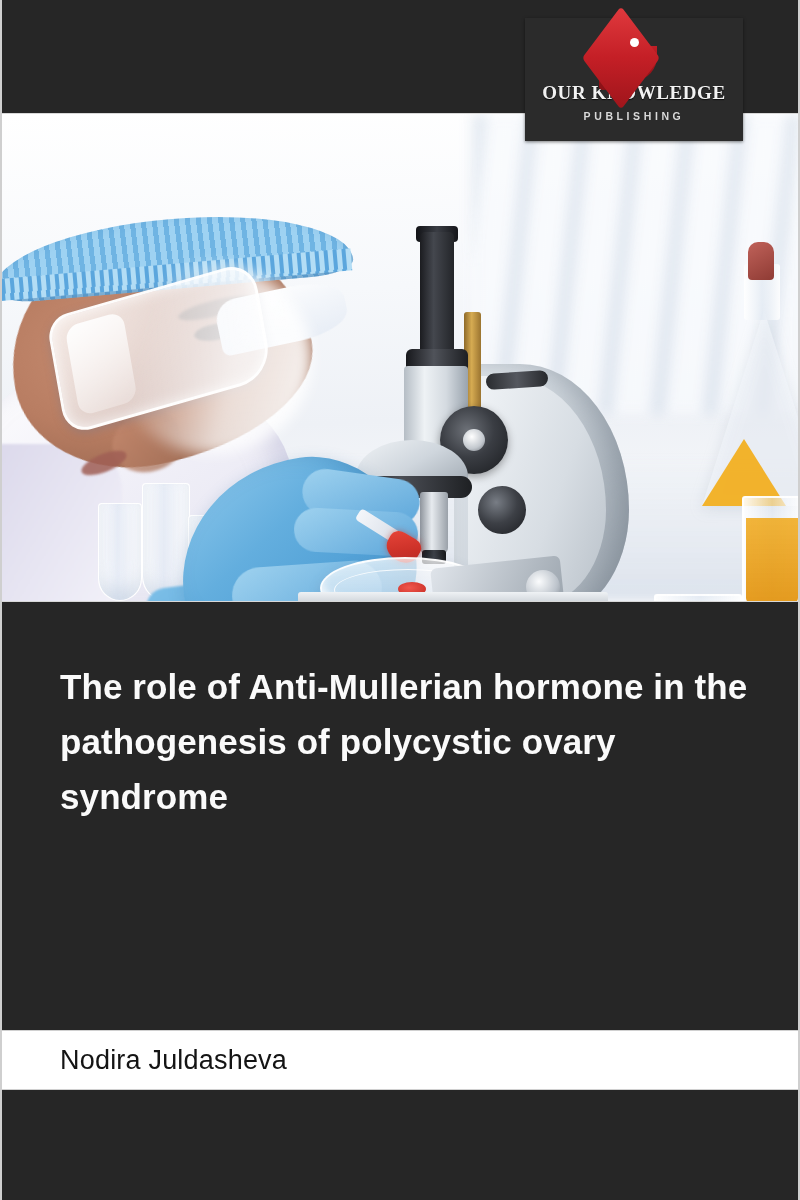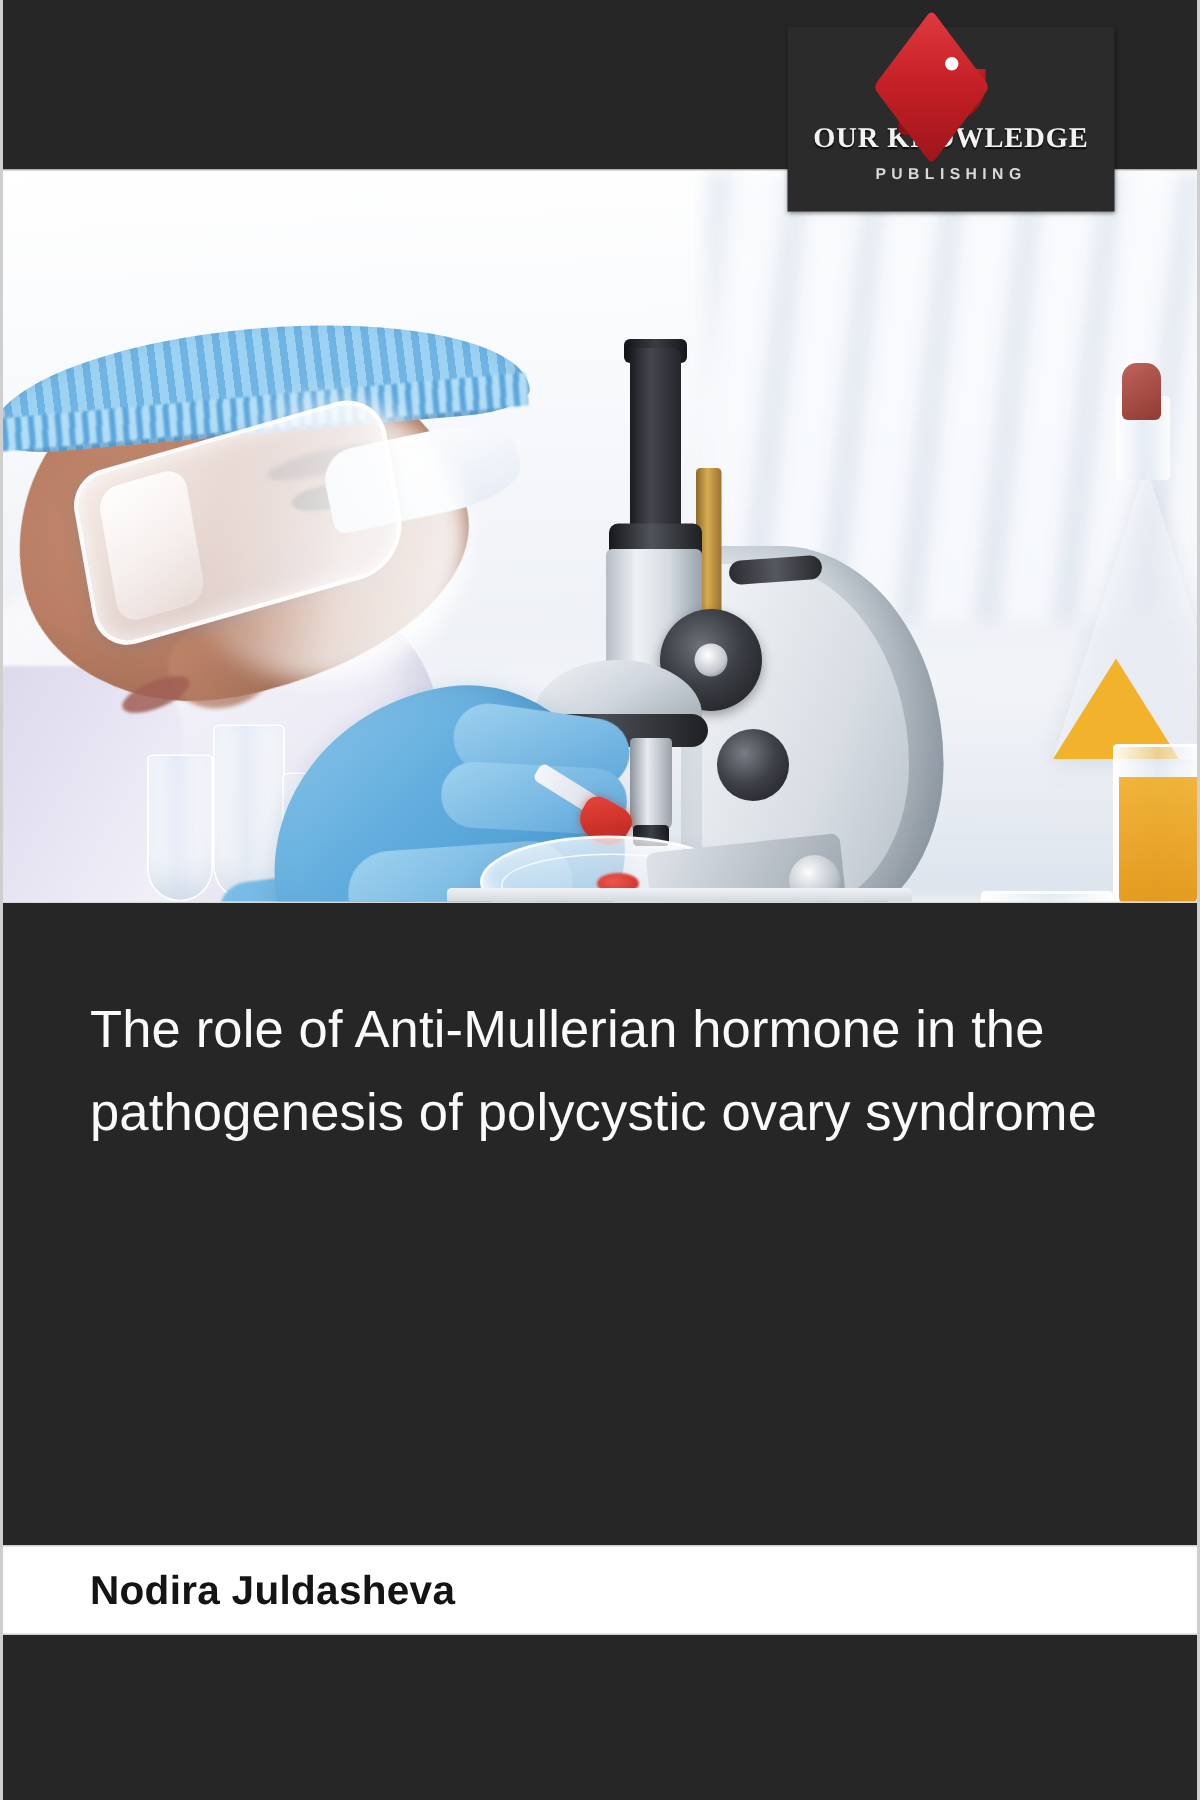--- a/index.html
+++ b/index.html
@@ -393,21 +393,21 @@
     text-align:center;
   }
 
   
   .title-block {
     position:absolute; left:58px; top:660px; width:700px;
   }
   .book-title {
     color:#fafafa;
     font-size:35px;
-    font-weight:normal;
+    font-weight:bold;
     line-height:1.57;
     letter-spacing:.1px;
   }
   .book-subtitle {
     margin-top:26px;
     color:#bdbdbd;
     font-size:20px;
     font-style:italic;
     letter-spacing:.3px;
   }
@@ -418,21 +418,21 @@
     width:800px; height:60px;
     background:#ffffff;
     display:flex; align-items:center;
     border-top:1px solid #d0d0d0;
     border-bottom:1px solid #d0d0d0;
   }
   .author-name {
     margin-left:58px;
     color:#141414;
     font-size:27px;
-    font-weight:bold;
+    font-weight:normal;
     letter-spacing:.2px;
   }
 </style>
 </head>
 <body>
 
 <div class="cover">
 
   <div class="photo-band">
     <div class="photo-inner">

